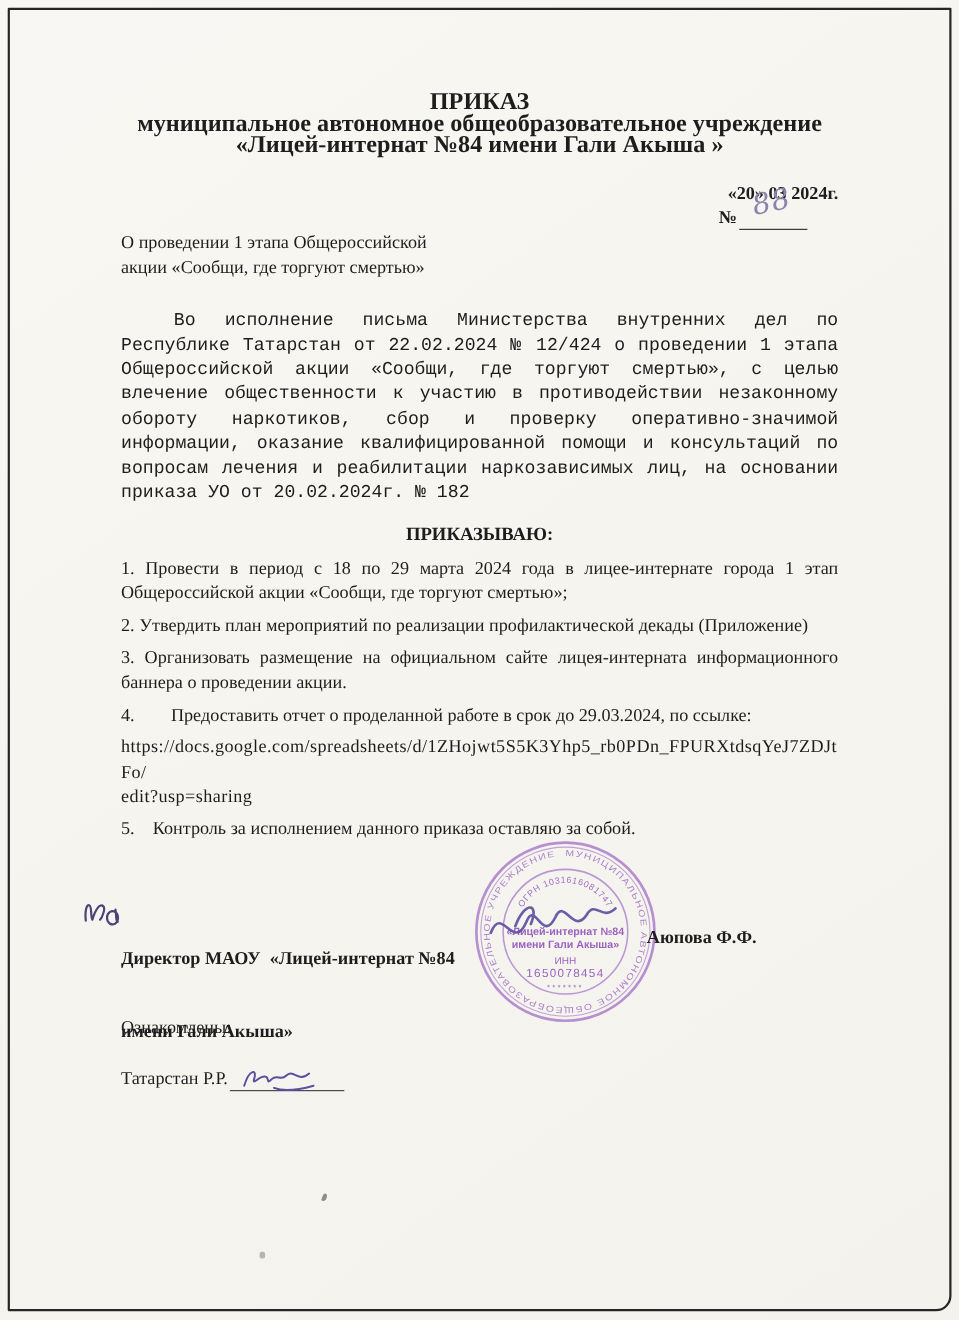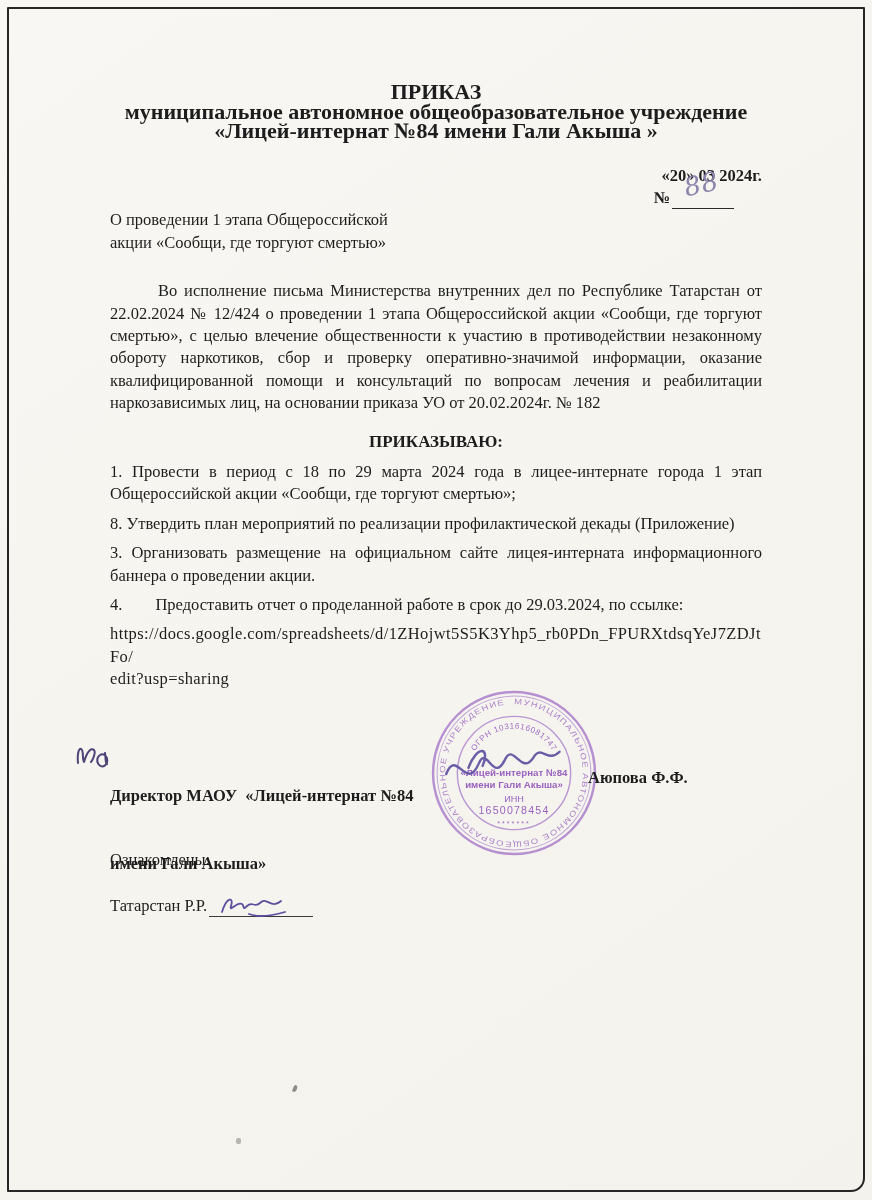--- a/index.html
+++ b/index.html
@@ -32,21 +32,21 @@
   .num-slot {
     display: inline-block; width: 62px; height: 15px;
     border-bottom: 1.6px solid #2a2a2a; position: relative; margin-left: 2px;
   }
   .hw-number {
     position: absolute; left: 12px; top: -20px;
     font-family: "DejaVu Serif", serif; font-style: italic; font-weight: normal;
     font-size: 26px; color: #8d84ad; transform: rotate(-12deg); letter-spacing: 1px;
   }
   .subject { font-weight: normal; }
-  .body-par { margin: 26px 0 16px 0; text-align: justify; text-indent: 48px; }
+  .body-par { margin: 26px 0 16px 0; text-align: justify; text-indent: 48px; font-family: Liberation Mono, monospace; }
   .order-head { text-align: center; font-weight: bold; font-size: 17px; margin-top: 12px; }
   .items { margin-top: 8px; }
   .item { margin-top: 7px; text-align: justify; white-space: pre-wrap; }
   .link-line { margin-top: 7px; word-break: break-all; letter-spacing: 0.4px; }
   .link-line2 { margin-top: 0; }
   .sign-section { position: relative; margin-top: 50px; height: 96px; }
   .hand-mark { position: absolute; left: -36px; top: 0px; }
   .director-title { font-weight: bold; width: 330px; white-space: pre-wrap; }
   .director-name { position: absolute; left: 478px; top: 26px; font-weight: bold; z-index: 3; text-align: right; }
   .stamp-wrap {
@@ -102,25 +102,26 @@
       <div>О проведении 1 этапа Общероссийской</div>
       <div>акции «Сообщи, где торгуют смертью»</div>
     </div>
 
     <p class="body-par">Во исполнение письма Министерства внутренних дел по Республике Татарстан от 22.02.2024 № 12/424 о проведении 1 этапа Общероссийской акции «Сообщи, где торгуют смертью», с целью влечение общественности к участию в противодействии незаконному обороту наркотиков, сбор и проверку оперативно-значимой информации, оказание квалифицированной помощи и консультаций по вопросам лечения и реабилитации наркозависимых лиц, на основании приказа УО от 20.02.2024г. № 182</p>
 
     <div class="order-head">ПРИКАЗЫВАЮ:</div>
 
     <div class="items">
       <div class="item">1. Провести в период с 18 по 29 марта 2024 года в лицее-интернате города 1 этап Общероссийской акции «Сообщи, где торгуют смертью»;</div>
-      <div class="item">8. Утвердить план мероприятий по реализации профилактической декады (Приложение)</div>
+      <div class="item">2. Утвердить план мероприятий по реализации профилактической декады (Приложение)</div>
       <div class="item">3. Организовать размещение на официальном сайте лицея-интерната информационного баннера о проведении акции.</div>
       <div class="item">4.        Предоставить отчет о проделанной работе в срок до 29.03.2024, по ссылке:</div>
       <div class="link-line">https://docs.google.com/spreadsheets/d/1ZHojwt5S5K3Yhp5_rb0PDn_FPURXtdsqYeJ7ZDJtFo/</div>
       <div class="link-line link-line2">edit?usp=sharing</div>
+      <div class="item">5.    Контроль за исполнением данного приказа оставляю за собой.</div>
     </div>
 
     <div class="sign-section">
 
       <svg class="hand-mark" width="36" height="30" viewBox="0 0 36 30">
         <path class="ink" d="M4 22 C3 12 5 7 7 8 C10 9 8 18 10 21 C13 11 17 6 20 9 C22 11 19 19 17 21"></path>
         <path class="ink" d="M26 14 a5 6 0 1 1 -0.3 0.2 M31 12 C32 18 31 22 33 23"></path>
       </svg>
 
       <div class="director-title">

